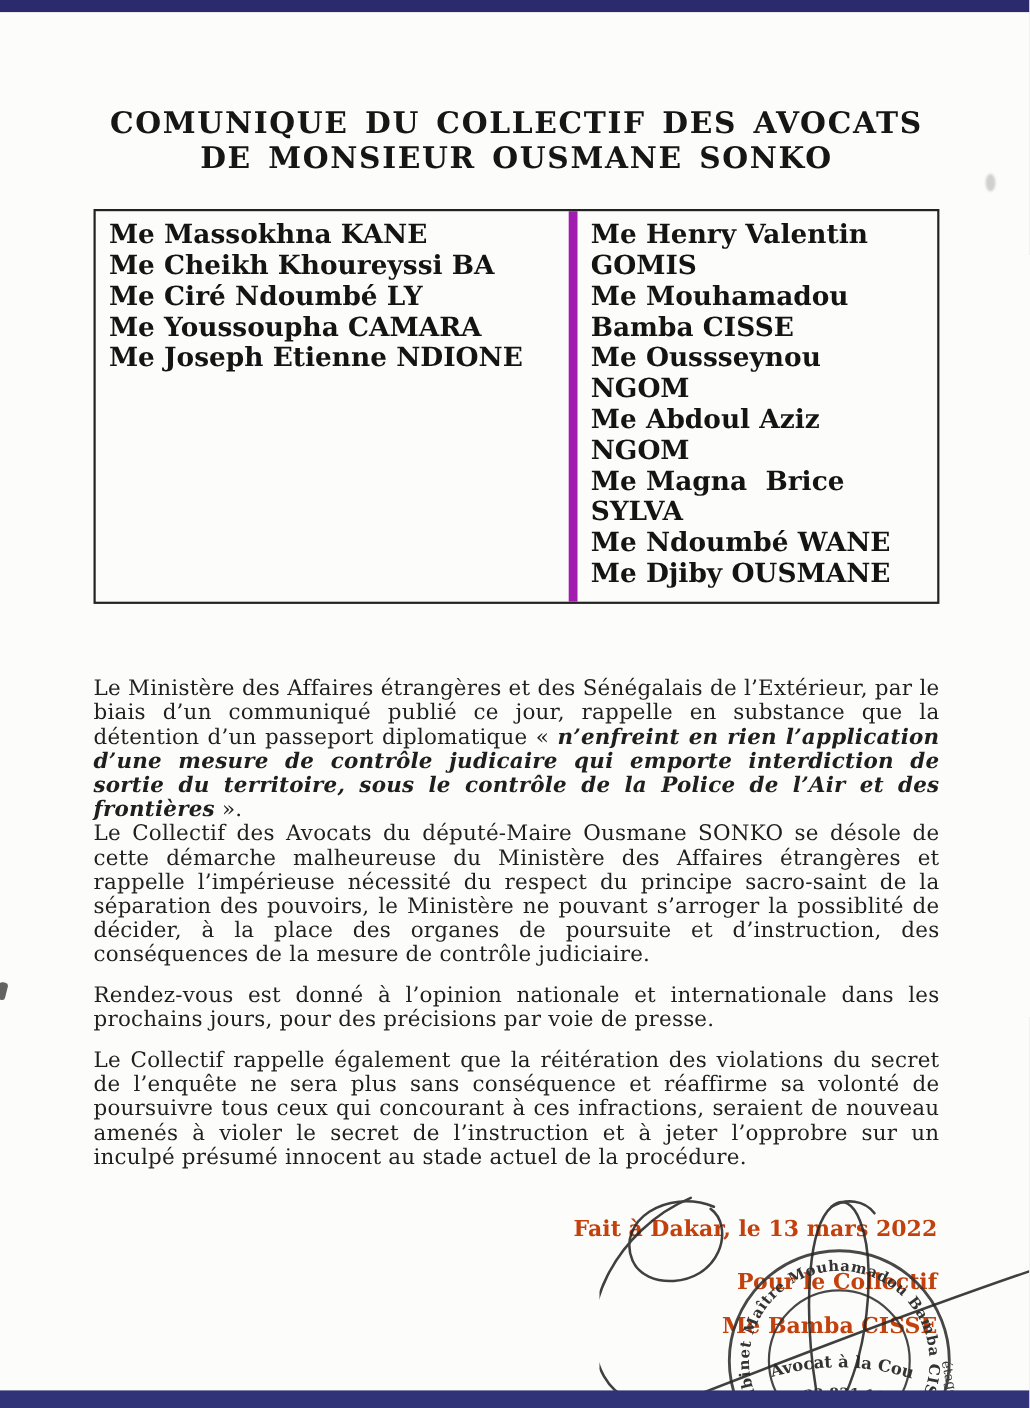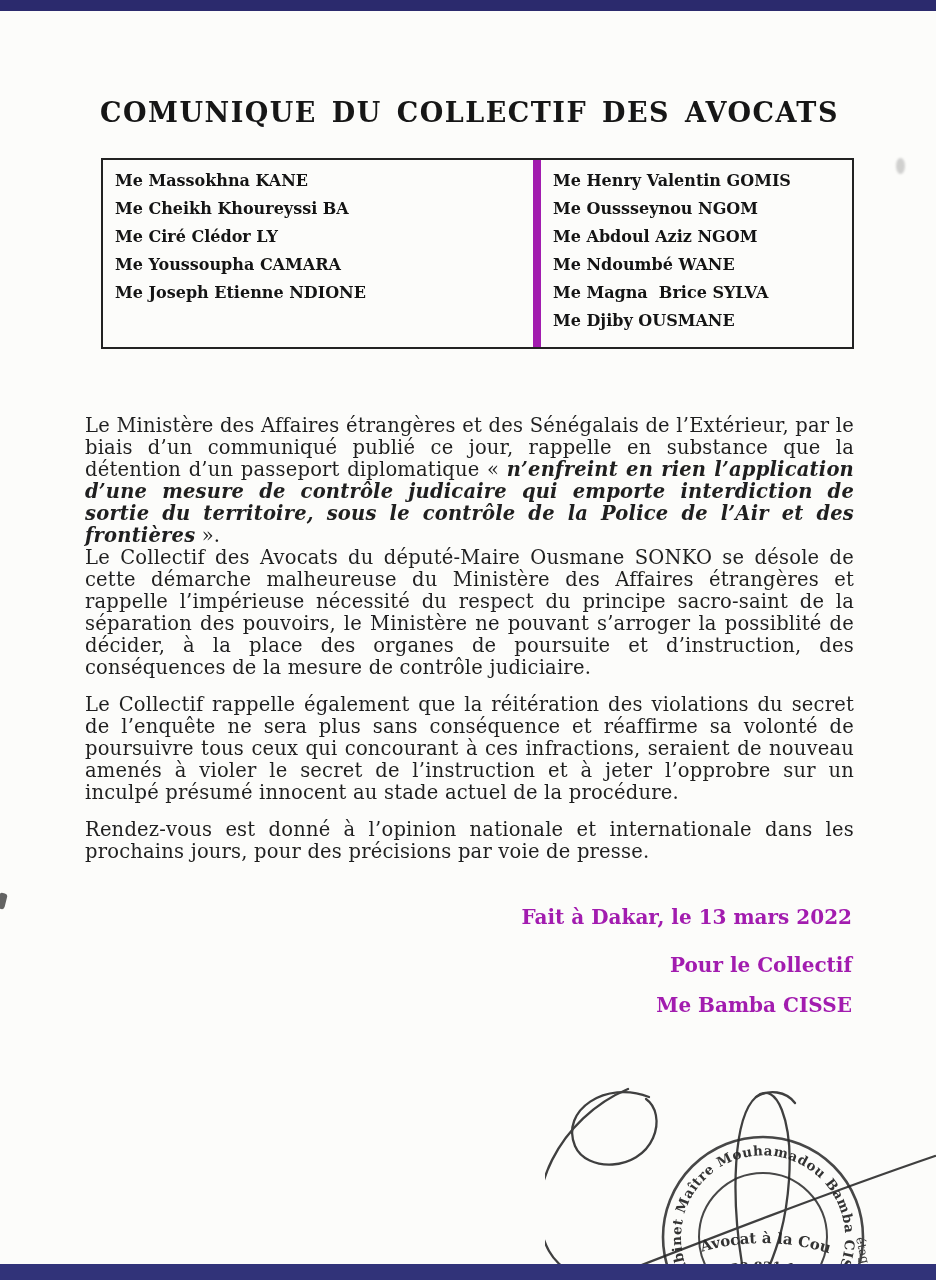--- a/index.html
+++ b/index.html
@@ -23,42 +23,42 @@
     font-size:27px;line-height:32px;
     font-weight:700;color:#161616;
     letter-spacing:1.5px;word-spacing:4px;
   }
   .doc-title .tline{display:block;text-align:center;}
 
   .lawyers-table{
     display:flex;
     margin-top:29px;
     border:2px solid #222;
-    font-weight:700;font-size:16px;line-height:28px;color:#141414;margin-left:16px;
+    font-weight:700;font-size:24px;line-height:28px;color:#141414;
   }
   .lawyers-table .col{padding:7px 10px 12px 12px;}
   .lawyers-table .col.left{width:408px;}
   .lawyers-table .col.right{flex:1;border-left:8px solid #a21caf;}
   .lawyers-table .name{display:block;white-space:pre-wrap;}
 
   .body-par{
     margin:0;
     text-align:justify;
     font-size:19.5px;line-height:22px;letter-spacing:0.2px;
   }
   .par-1{margin-top:66px;}
   .par-2{}
   .par-3{margin-top:15px;}
   .par-4{margin-top:15px;}
   .emph{font-weight:700;font-style:italic;}
 
   .signoff{
     margin-top:42px;
     text-align:right;
-    font-weight:700;font-size:20px;color:#a21caf;
+    font-weight:700;font-size:20px;color:#c2410c;
     padding-right:2px;
   }
   .signoff .so-line{display:block;}
   .signoff .so-for{margin-top:24px;}
   .signoff .so-name{margin-top:16px;}
 
   .stamp-svg{position:absolute;left:545px;top:1070px;width:391px;height:210px;z-index:2;}
 
   .artifact{position:absolute;z-index:1;}
   .artifact-1{left:896px;top:158px;width:9px;height:16px;background:#8f8f8f;border-radius:50%;opacity:.4;filter:blur(1px);}
@@ -66,49 +66,51 @@
 </style>
 </head>
 <body>
 
 <div class="page">
   <div class="bar top"></div>
 
   <div class="content">
     <h1 class="doc-title">
       <span class="tline">COMUNIQUE DU COLLECTIF DES AVOCATS</span>
+      <span class="tline">DE MONSIEUR OUSMANE SONKO</span>
     </h1>
 
     <div class="lawyers-table">
       <div class="col left">
         <span class="name">Me Massokhna KANE</span>
         <span class="name">Me Cheikh Khoureyssi BA</span>
-        <span class="name">Me Ciré Clédor LY</span>
+        <span class="name">Me Ciré Ndoumbé LY</span>
         <span class="name">Me Youssoupha CAMARA</span>
         <span class="name">Me Joseph Etienne NDIONE</span>
       </div>
       <div class="col right">
         <span class="name">Me Henry Valentin GOMIS</span>
+        <span class="name">Me Mouhamadou Bamba CISSE</span>
         <span class="name">Me Oussseynou NGOM</span>
         <span class="name">Me Abdoul Aziz NGOM</span>
+        <span class="name">Me Magna  Brice SYLVA</span>
         <span class="name">Me Ndoumbé WANE</span>
-        <span class="name">Me Magna  Brice SYLVA</span>
         <span class="name">Me Djiby OUSMANE</span>
       </div>
     </div>
 
     <p class="body-par par-1">
       <span>Le Ministère des Affaires étrangères et des Sénégalais de l’Extérieur, par le biais d’un communiqué publié ce jour, rappelle en substance que la détention d’un passeport diplomatique « </span><span class="emph">n’enfreint en rien l’application d’une mesure de contrôle judicaire qui emporte interdiction de sortie du territoire, sous le contrôle de la Police de l’Air et des frontières</span><span> ».</span>
     </p>
 
     <p class="body-par par-2">Le Collectif des Avocats du député-Maire Ousmane SONKO se désole de cette démarche malheureuse du Ministère des Affaires étrangères et rappelle l’impérieuse nécessité du respect du principe sacro-saint de la séparation des pouvoirs, le Ministère ne pouvant s’arroger la possiblité de décider, à la place des organes de poursuite et d’instruction, des conséquences de la mesure de contrôle judiciaire.</p>
 
+    <p class="body-par par-4">Rendez-vous est donné à l’opinion nationale et internationale dans les prochains jours, pour des précisions par voie de presse.</p>
+
     <p class="body-par par-3">Le Collectif rappelle également que la réitération des violations du secret de l’enquête ne sera plus sans conséquence et réaffirme sa volonté de poursuivre tous ceux qui concourant à ces infractions, seraient de nouveau amenés à violer le secret de l’instruction et à jeter l’opprobre sur un inculpé présumé innocent au stade actuel de la procédure.</p>
-
-    <p class="body-par par-4">Rendez-vous est donné à l’opinion nationale et internationale dans les prochains jours, pour des précisions par voie de presse.</p>
 
     <div class="signoff">
       <span class="so-line so-date">Fait à Dakar, le 13 mars 2022</span>
       <span class="so-line so-for">Pour le Collectif</span>
       <span class="so-line so-name">Me Bamba CISSE</span>
     </div>
   </div>
 
   <svg class="stamp-svg" viewBox="545 1070 391 210" xmlns="http://www.w3.org/2000/svg">
 

